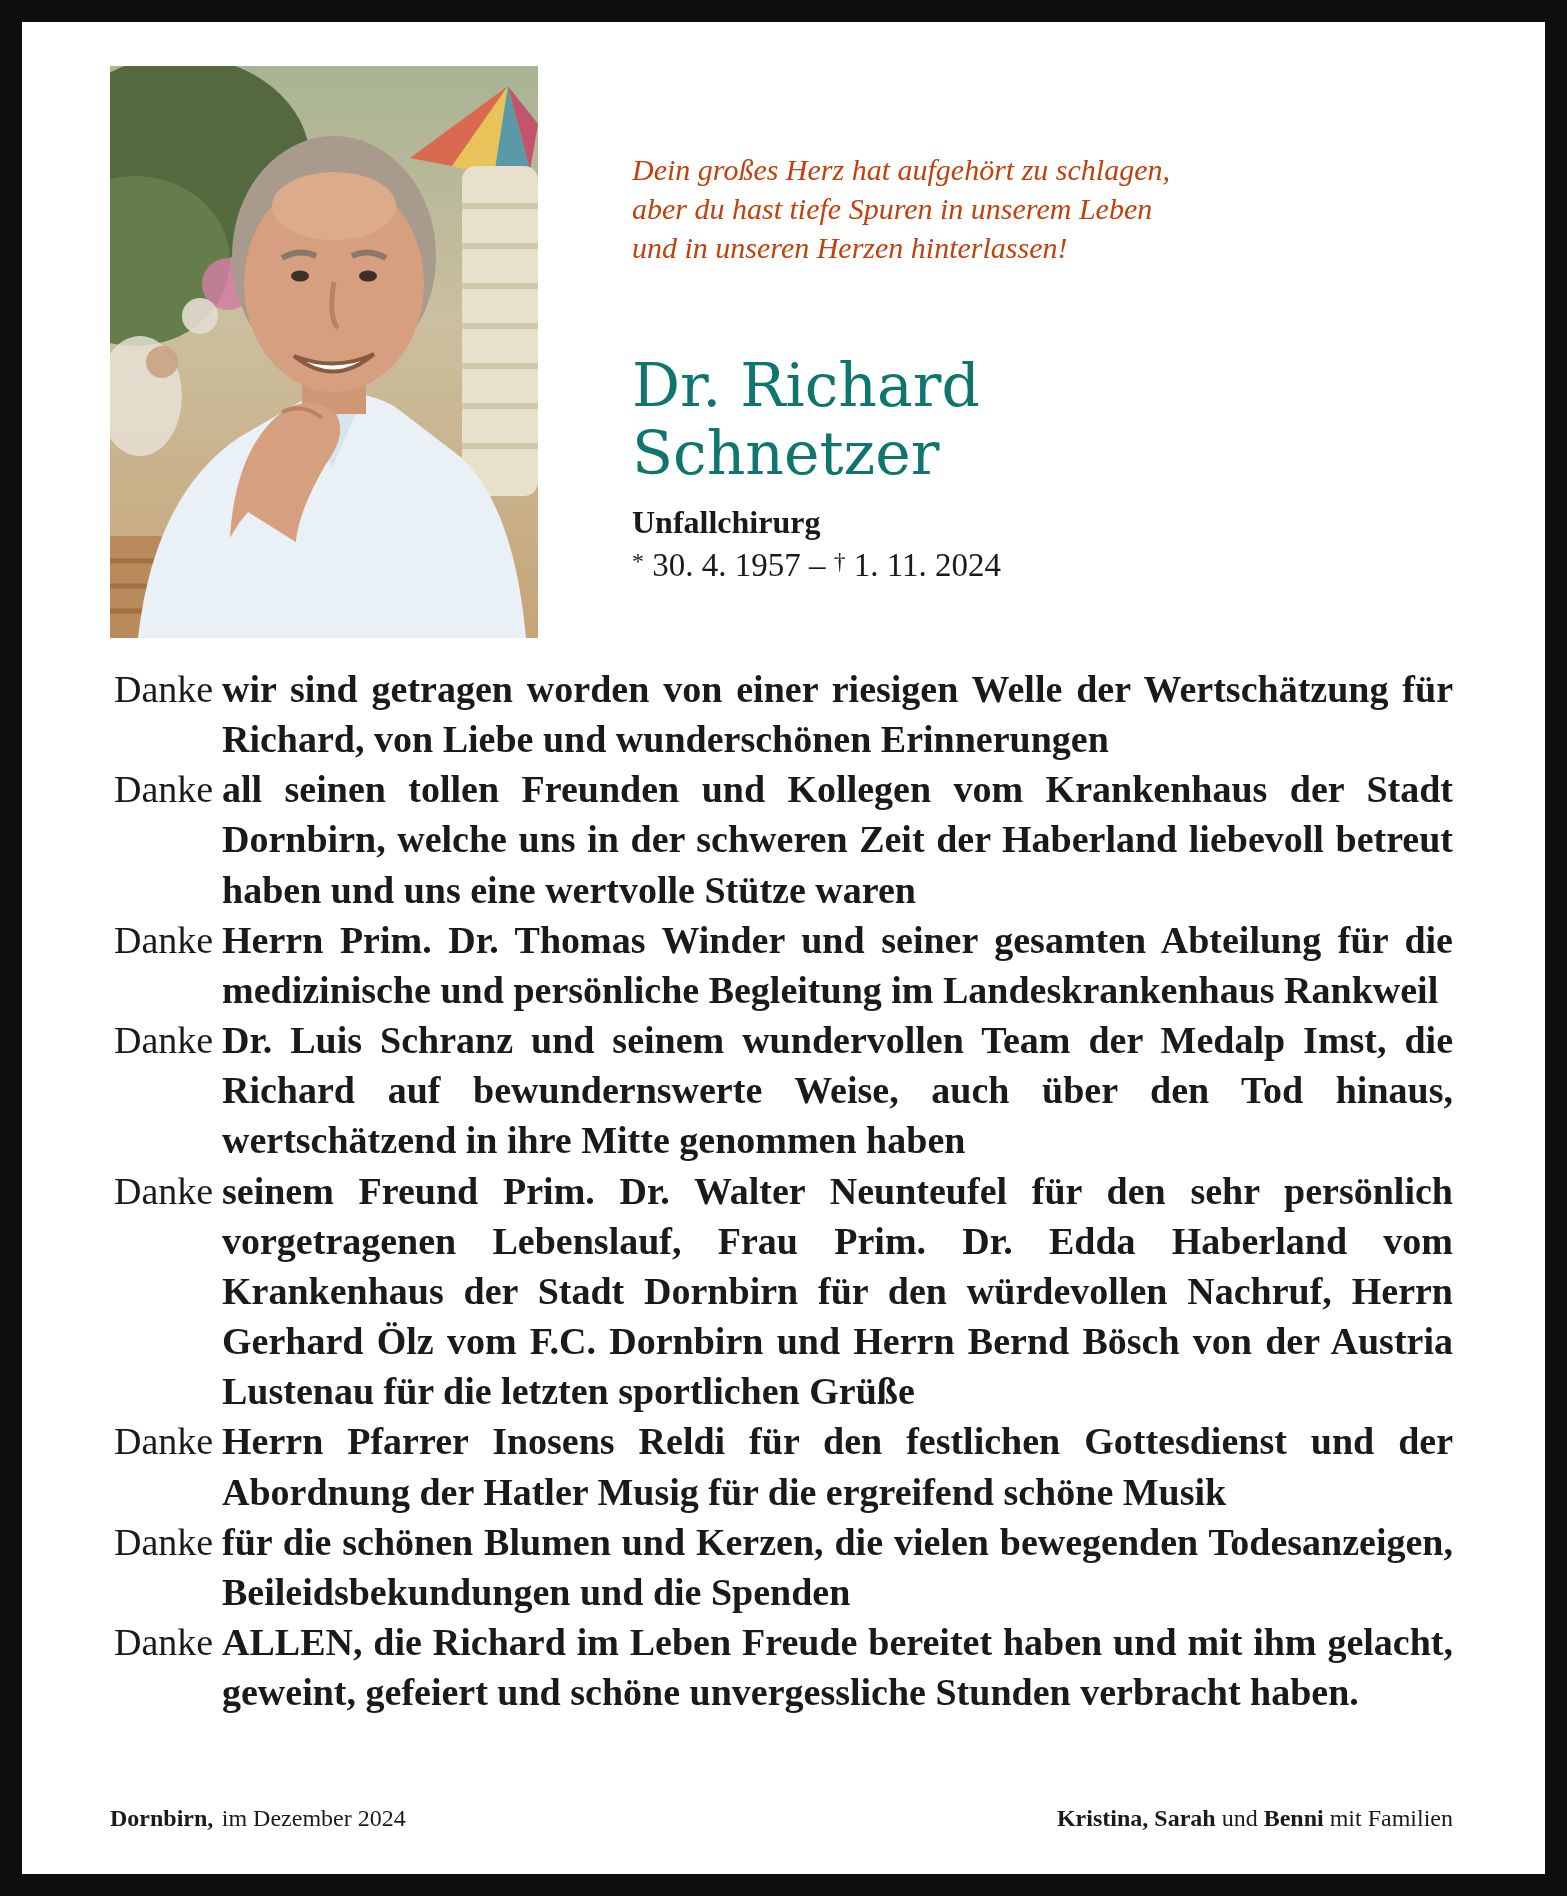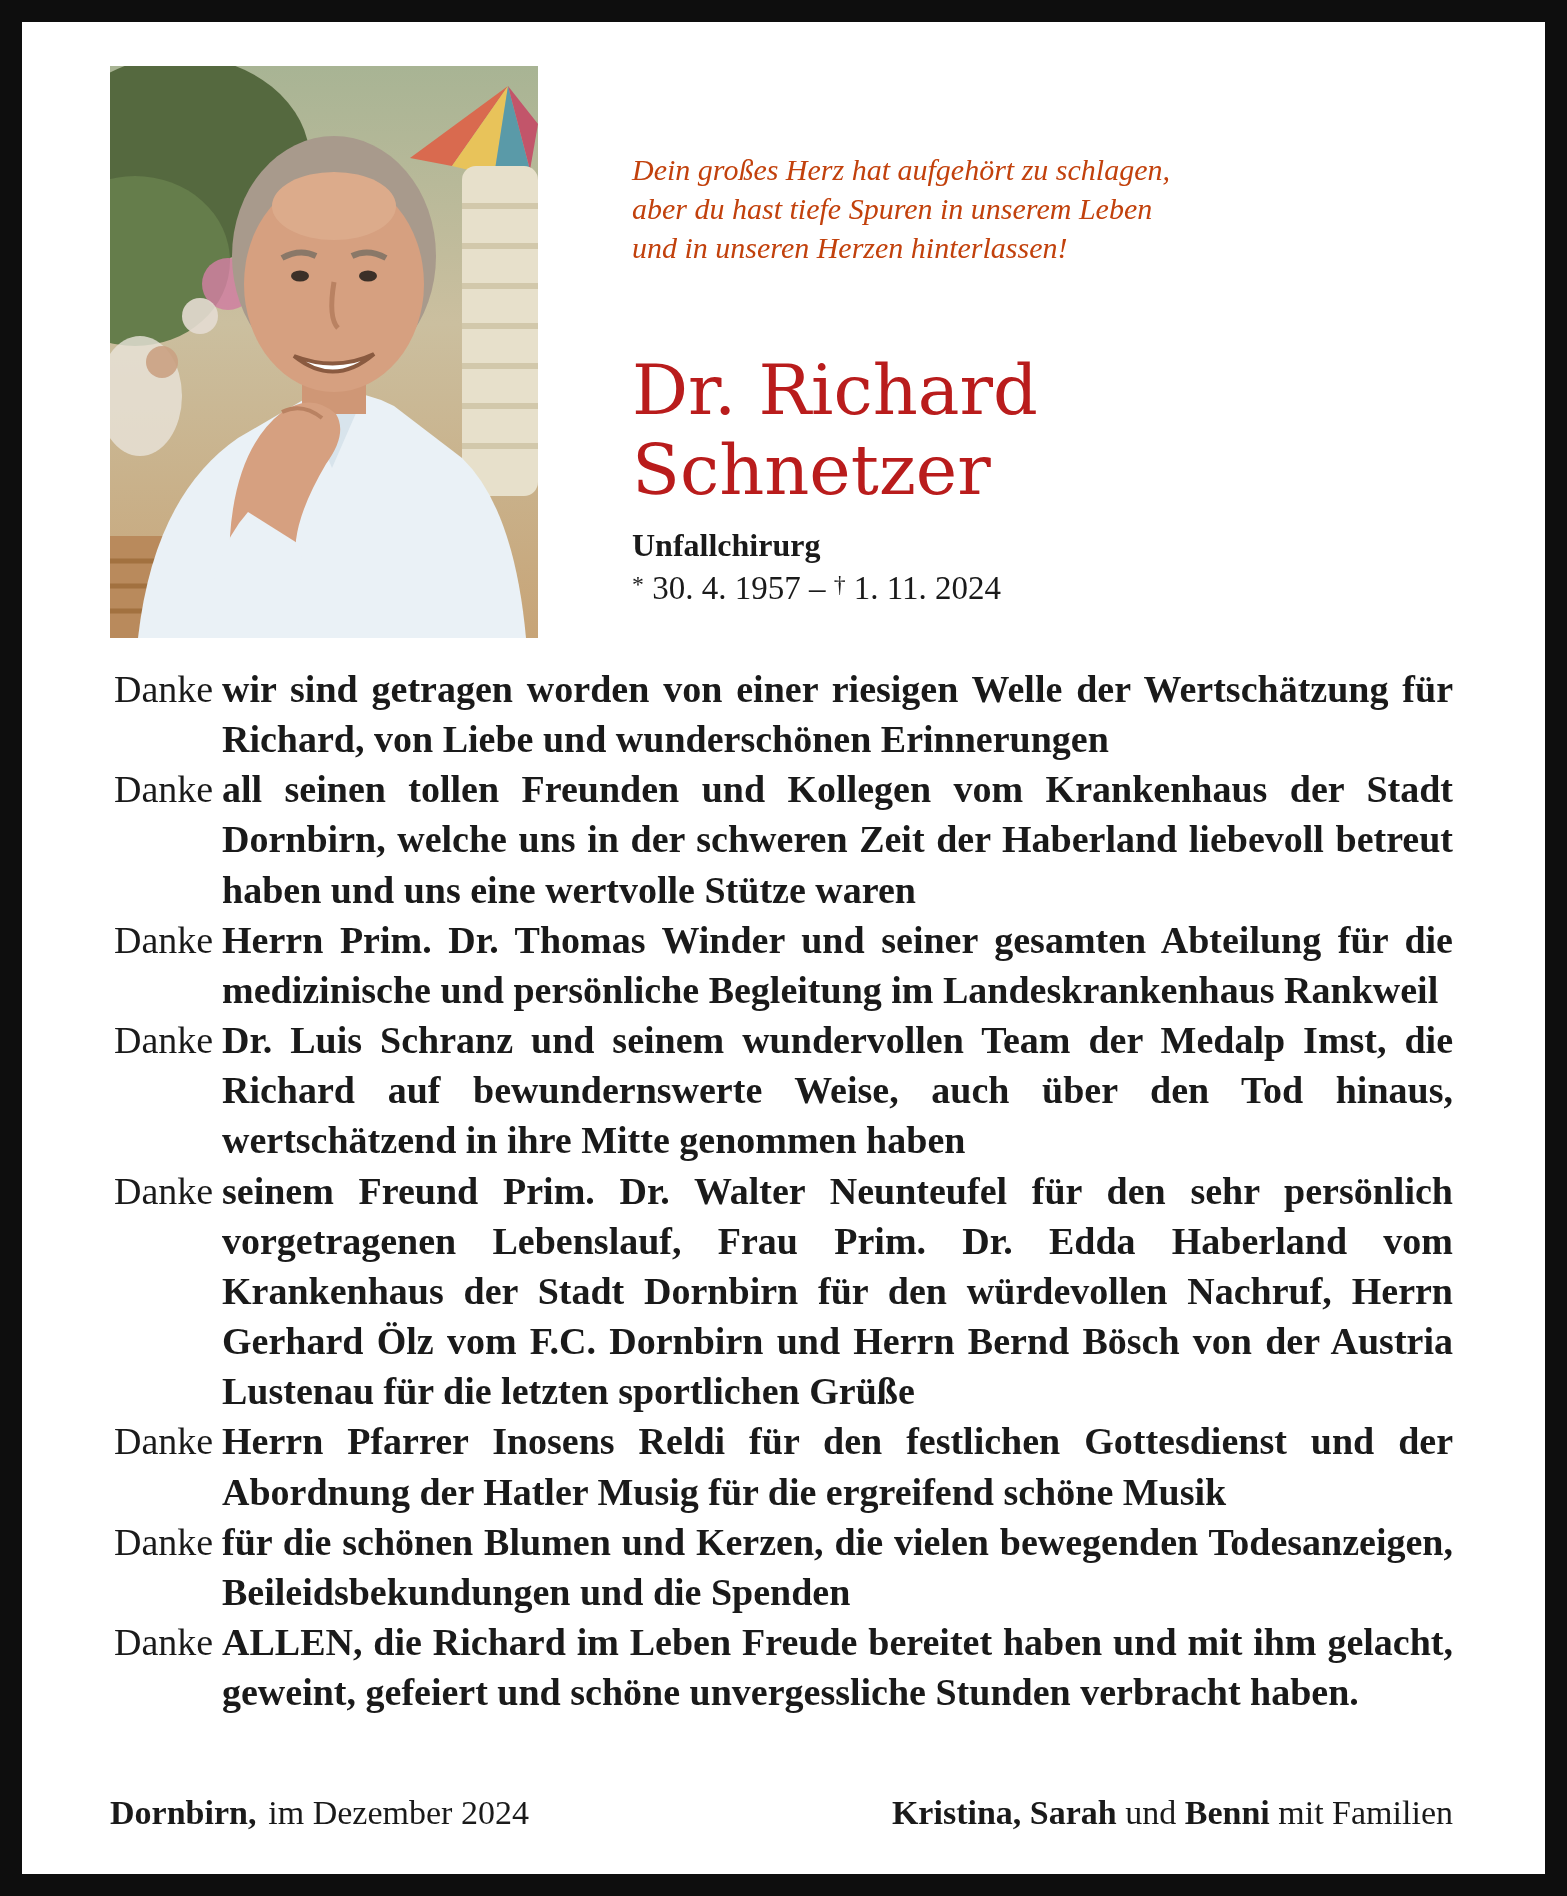--- a/index.html
+++ b/index.html
@@ -44,24 +44,24 @@
   .epitaph {
     padding-top: 84px;
     font-style: italic;
     font-size: 30px;
     line-height: 1.3;
     color: #c2410c;
   }
   .name {
     margin-top: 84px;
     font-family: "DejaVu Serif", "Liberation Serif", serif;
-    font-size: 70px;
+    font-size: 60px;
     line-height: 1.14;
     letter-spacing: 0;
-    color: #b91c1c;
+    color: #0f766e;
   }
   .profession {
     margin-top: 16px;
     font-size: 32px;
     font-weight: bold;
   }
   .dates {
     margin-top: 6px;
     font-size: 33px;
     font-weight: normal;
@@ -90,21 +90,21 @@
   }
 
   
   .footer {
     position: absolute;
     left: 88px;
     right: 92px;
     bottom: 42px;
     display: flex;
     justify-content: space-between;
-    font-size: 34px;
+    font-size: 24px;
   }
   .b { font-weight: bold; }
   .footer-date { margin-left: 0.35em; }
 </style>
 </head>
 <body>
 
 <div class="page">
 
   <div class="hero">

